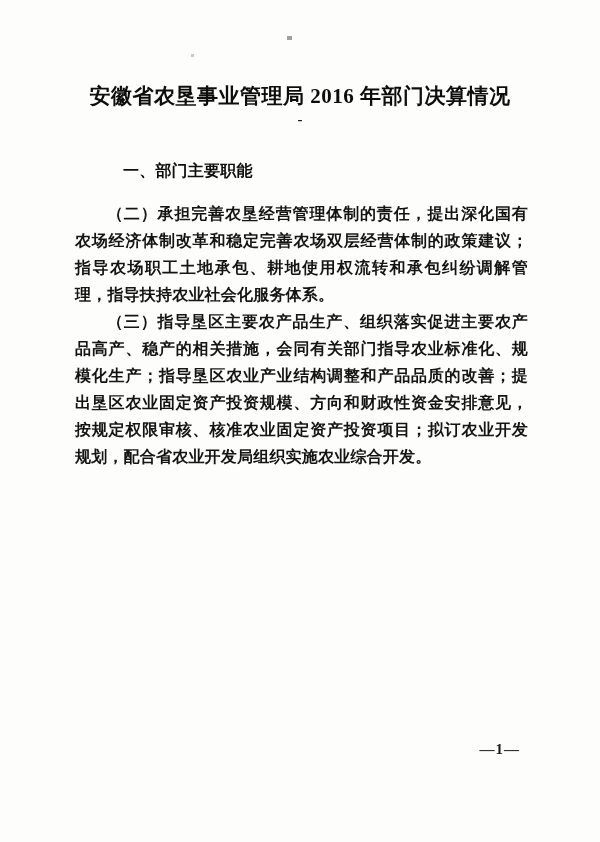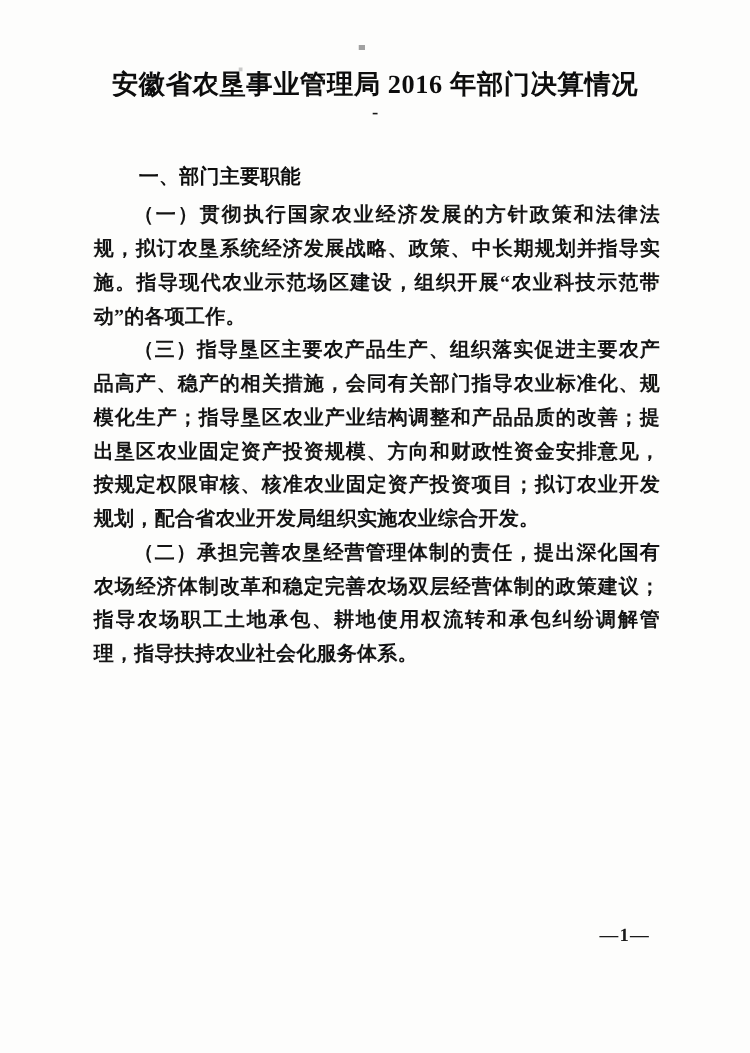--- a/index.html
+++ b/index.html
@@ -11,21 +11,21 @@
   .page {
     position: relative;
     width: 600px;
     height: 842px;
     margin: 0 auto;
     background: #fdfdfc;
     color: #111;
     overflow: hidden;
   }
   .doc-title {
-    padding-top: 52px;
+    padding-top: 81px;
     margin: 0 46px;
     text-align: center;
     font-size: 21px;
     line-height: 30px;
     font-weight: 700;
     letter-spacing: 0.5px;
     color: #0d0d0d;
   }
   .title-dash {
     text-align: center;
@@ -37,21 +37,21 @@
   }
   .doc-body {
     margin: 32px 72px 0 75px;
     font-size: 16px;
     line-height: 27px;
     letter-spacing: 0.2px;
     text-align: justify;
     color: #141414;
   }
   .section-heading {
-    margin: 4px;
+    margin: 16px;
     text-indent: 2em;
     font-weight: 700;
     color: #0d0d0d;
   }
   .doc-body p.para {
     margin: 0;
     text-indent: 2em;
     font-weight: 600;
   }
   .page-number {
@@ -79,23 +79,22 @@
   <div class="speck speck-1"></div>
   <div class="speck speck-2"></div>
 
   <h1 class="doc-title">安徽省农垦事业管理局 2016 年部门决算情况</h1>
 
   <div class="title-dash">-</div>
 
   <div class="doc-body">
     <p class="section-heading">一、部门主要职能</p>
 
-    <p class="para">（一）贯彻执行国家农业经济发展的方针政策和法律法规，拟订农垦系统经济发展战略、政策、中长期规划并指导实施。指导现代农业示范场区建设，组织开展“农业科技示范带动”的各项工作。</p>
+
+    <p class="para">（二）承担完善农垦经营管理体制的责任，提出深化国有农场经济体制改革和稳定完善农场双层经营体制的政策建议；指导农场职工土地承包、耕地使用权流转和承包纠纷调解管理，指导扶持农业社会化服务体系。</p>
 
     <p class="para">（三）指导垦区主要农产品生产、组织落实促进主要农产品高产、稳产的相关措施，会同有关部门指导农业标准化、规模化生产；指导垦区农业产业结构调整和产品品质的改善；提出垦区农业固定资产投资规模、方向和财政性资金安排意见，按规定权限审核、核准农业固定资产投资项目；拟订农业开发规划，配合省农业开发局组织实施农业综合开发。</p>
-
-    <p class="para">（二）承担完善农垦经营管理体制的责任，提出深化国有农场经济体制改革和稳定完善农场双层经营体制的政策建议；指导农场职工土地承包、耕地使用权流转和承包纠纷调解管理，指导扶持农业社会化服务体系。</p>
 
   </div>
 
   <div class="page-number">—1—</div>
 
 </div>
 
 </body></html>

